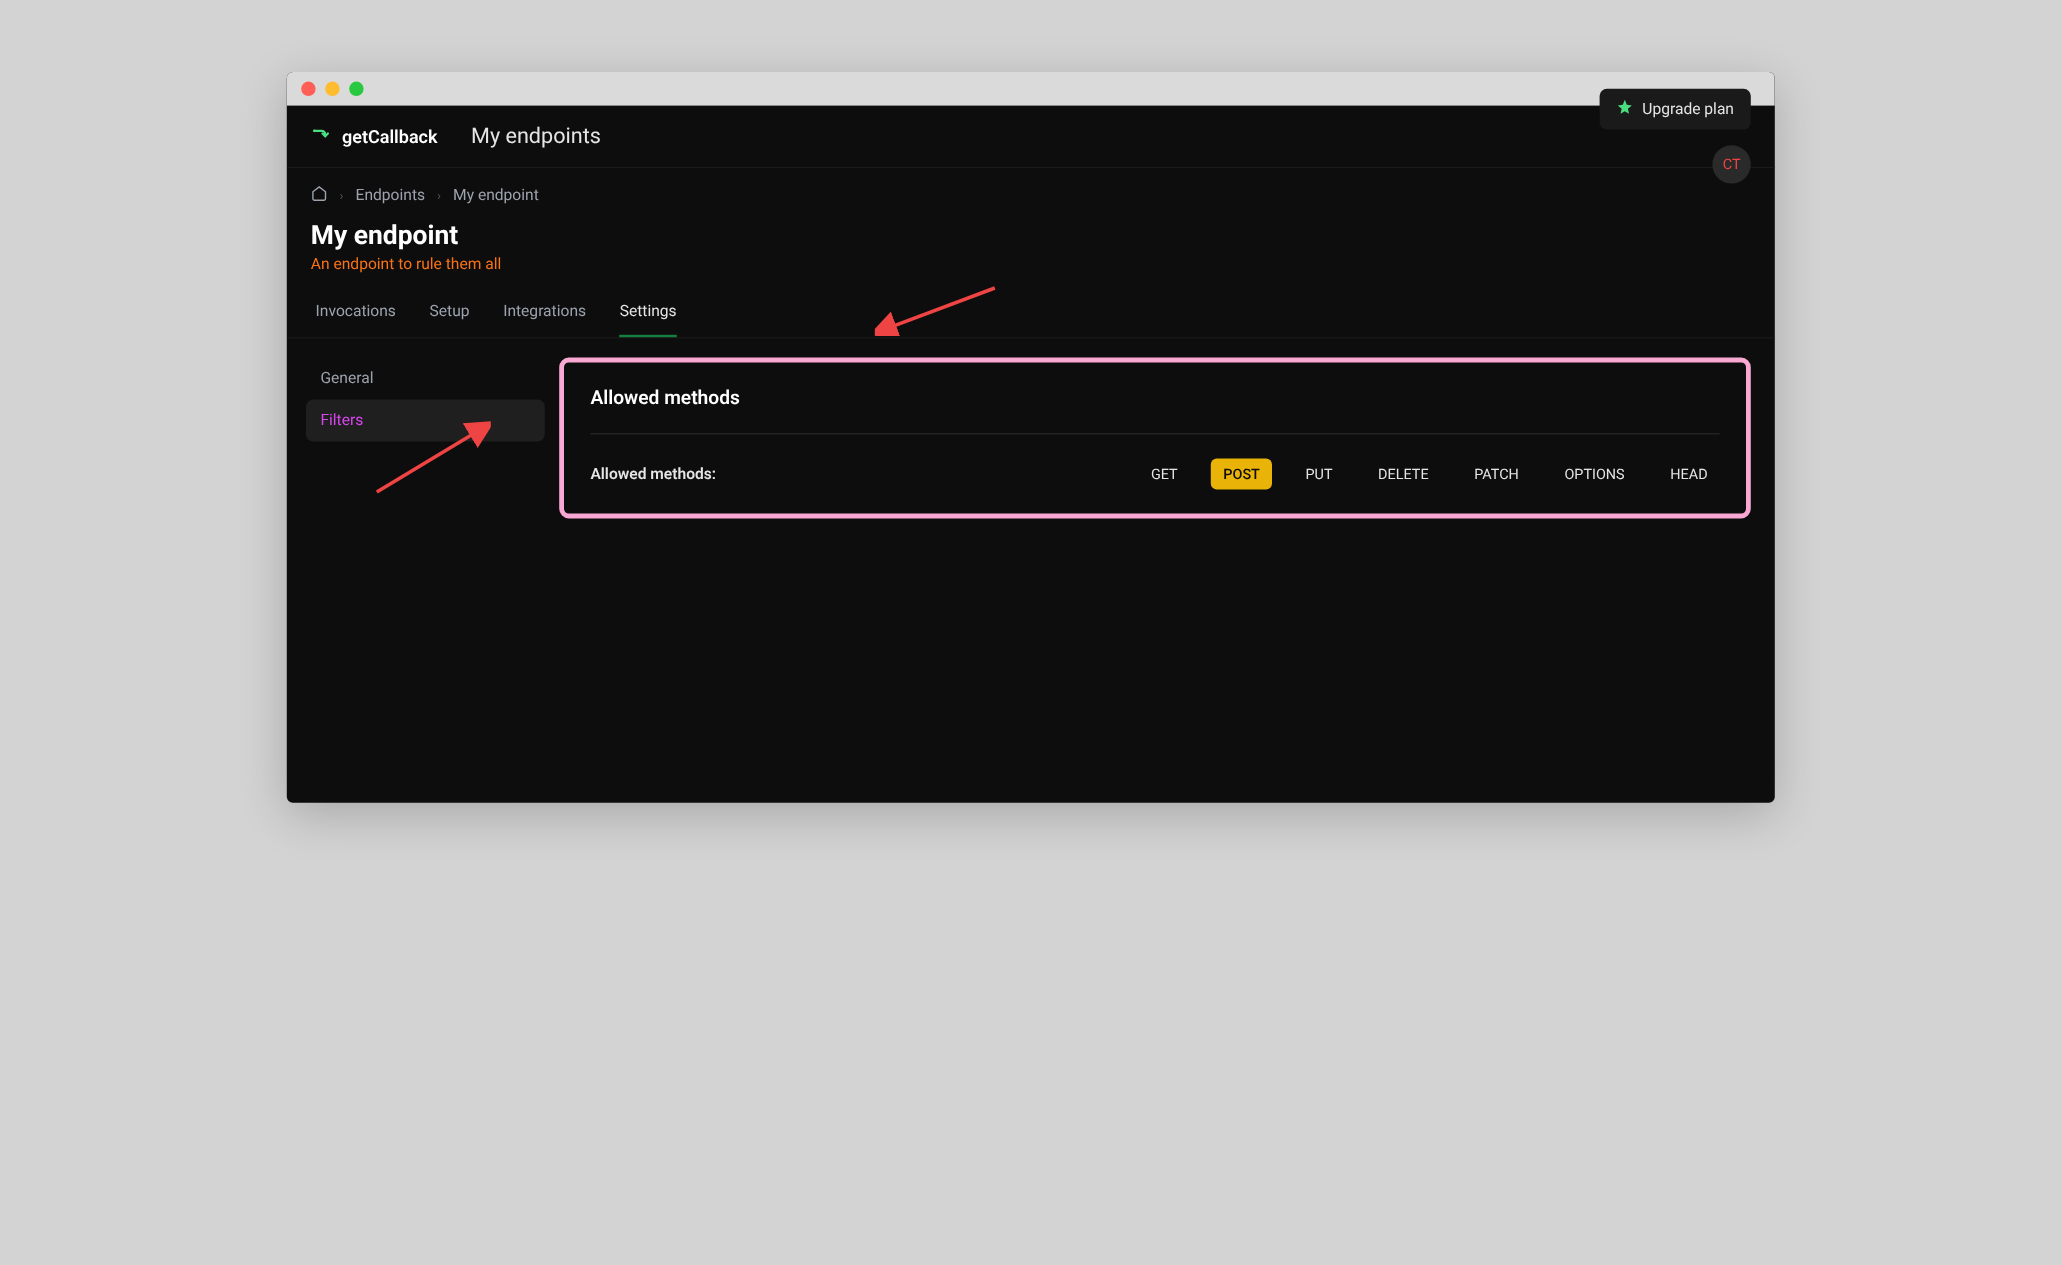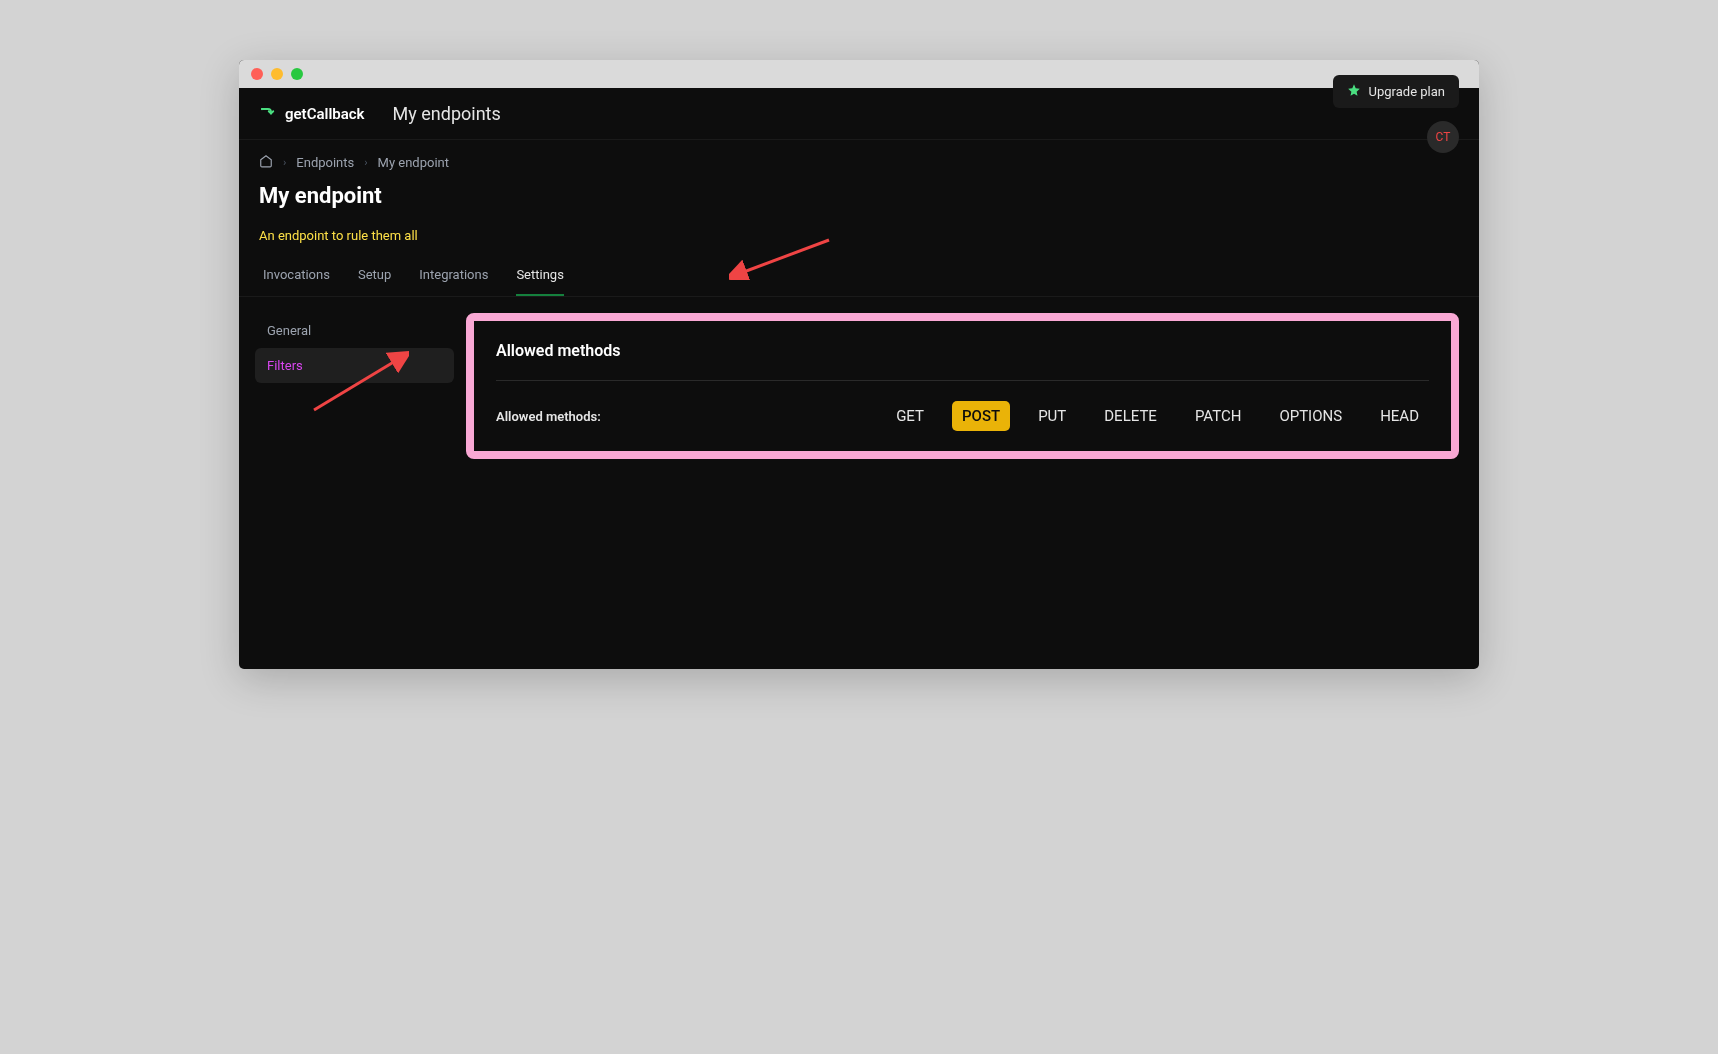--- a/index.html
+++ b/index.html
@@ -130,23 +130,23 @@
       padding: 12px 20px 0 20px;
     }
     
     .page-title {
       color: #fff;
       font-size: 22px;
       font-weight: 700;
     }
     
     .page-subtitle {
-      color: #fde047;
-      font-size: 13px;
-      margin-top: 20px;
+      color: #f97316;
+      font-size: 13px;
+      margin-top: 4px;
     }
     
     .tabs {
       display: flex;
       gap: 28px;
       padding: 0 24px;
       margin-top: 24px;
       border-bottom: 1px solid #1a1a1a;
     }
     
@@ -184,21 +184,21 @@
       background: #1f1f1f;
       color: #d946ef;
     }
     
     .main {
       flex: 1;
       padding: 16px 20px 0 12px;
     }
     
     .card {
-      border: 8px solid #f9a8d4;
+      border: 4px solid #f9a8d4;
       border-radius: 8px;
       padding: 20px 22px;
     }
     
     .card-title {
       color: #fff;
       font-size: 16px;
       font-weight: 600;
     }
     
@@ -227,21 +227,21 @@
     
     .methods-list {
       margin-left: auto;
       display: flex;
       gap: 18px;
       align-items: center;
     }
     
     .method {
       color: #e5e5e5;
-      font-size: 15px;
+      font-size: 12px;
       padding: 6px 10px;
       border-radius: 5px;
       cursor: pointer;
     }
     
     .method.active {
       background: #eab308;
       color: #0d0d0d;
       font-weight: 500;
     }

